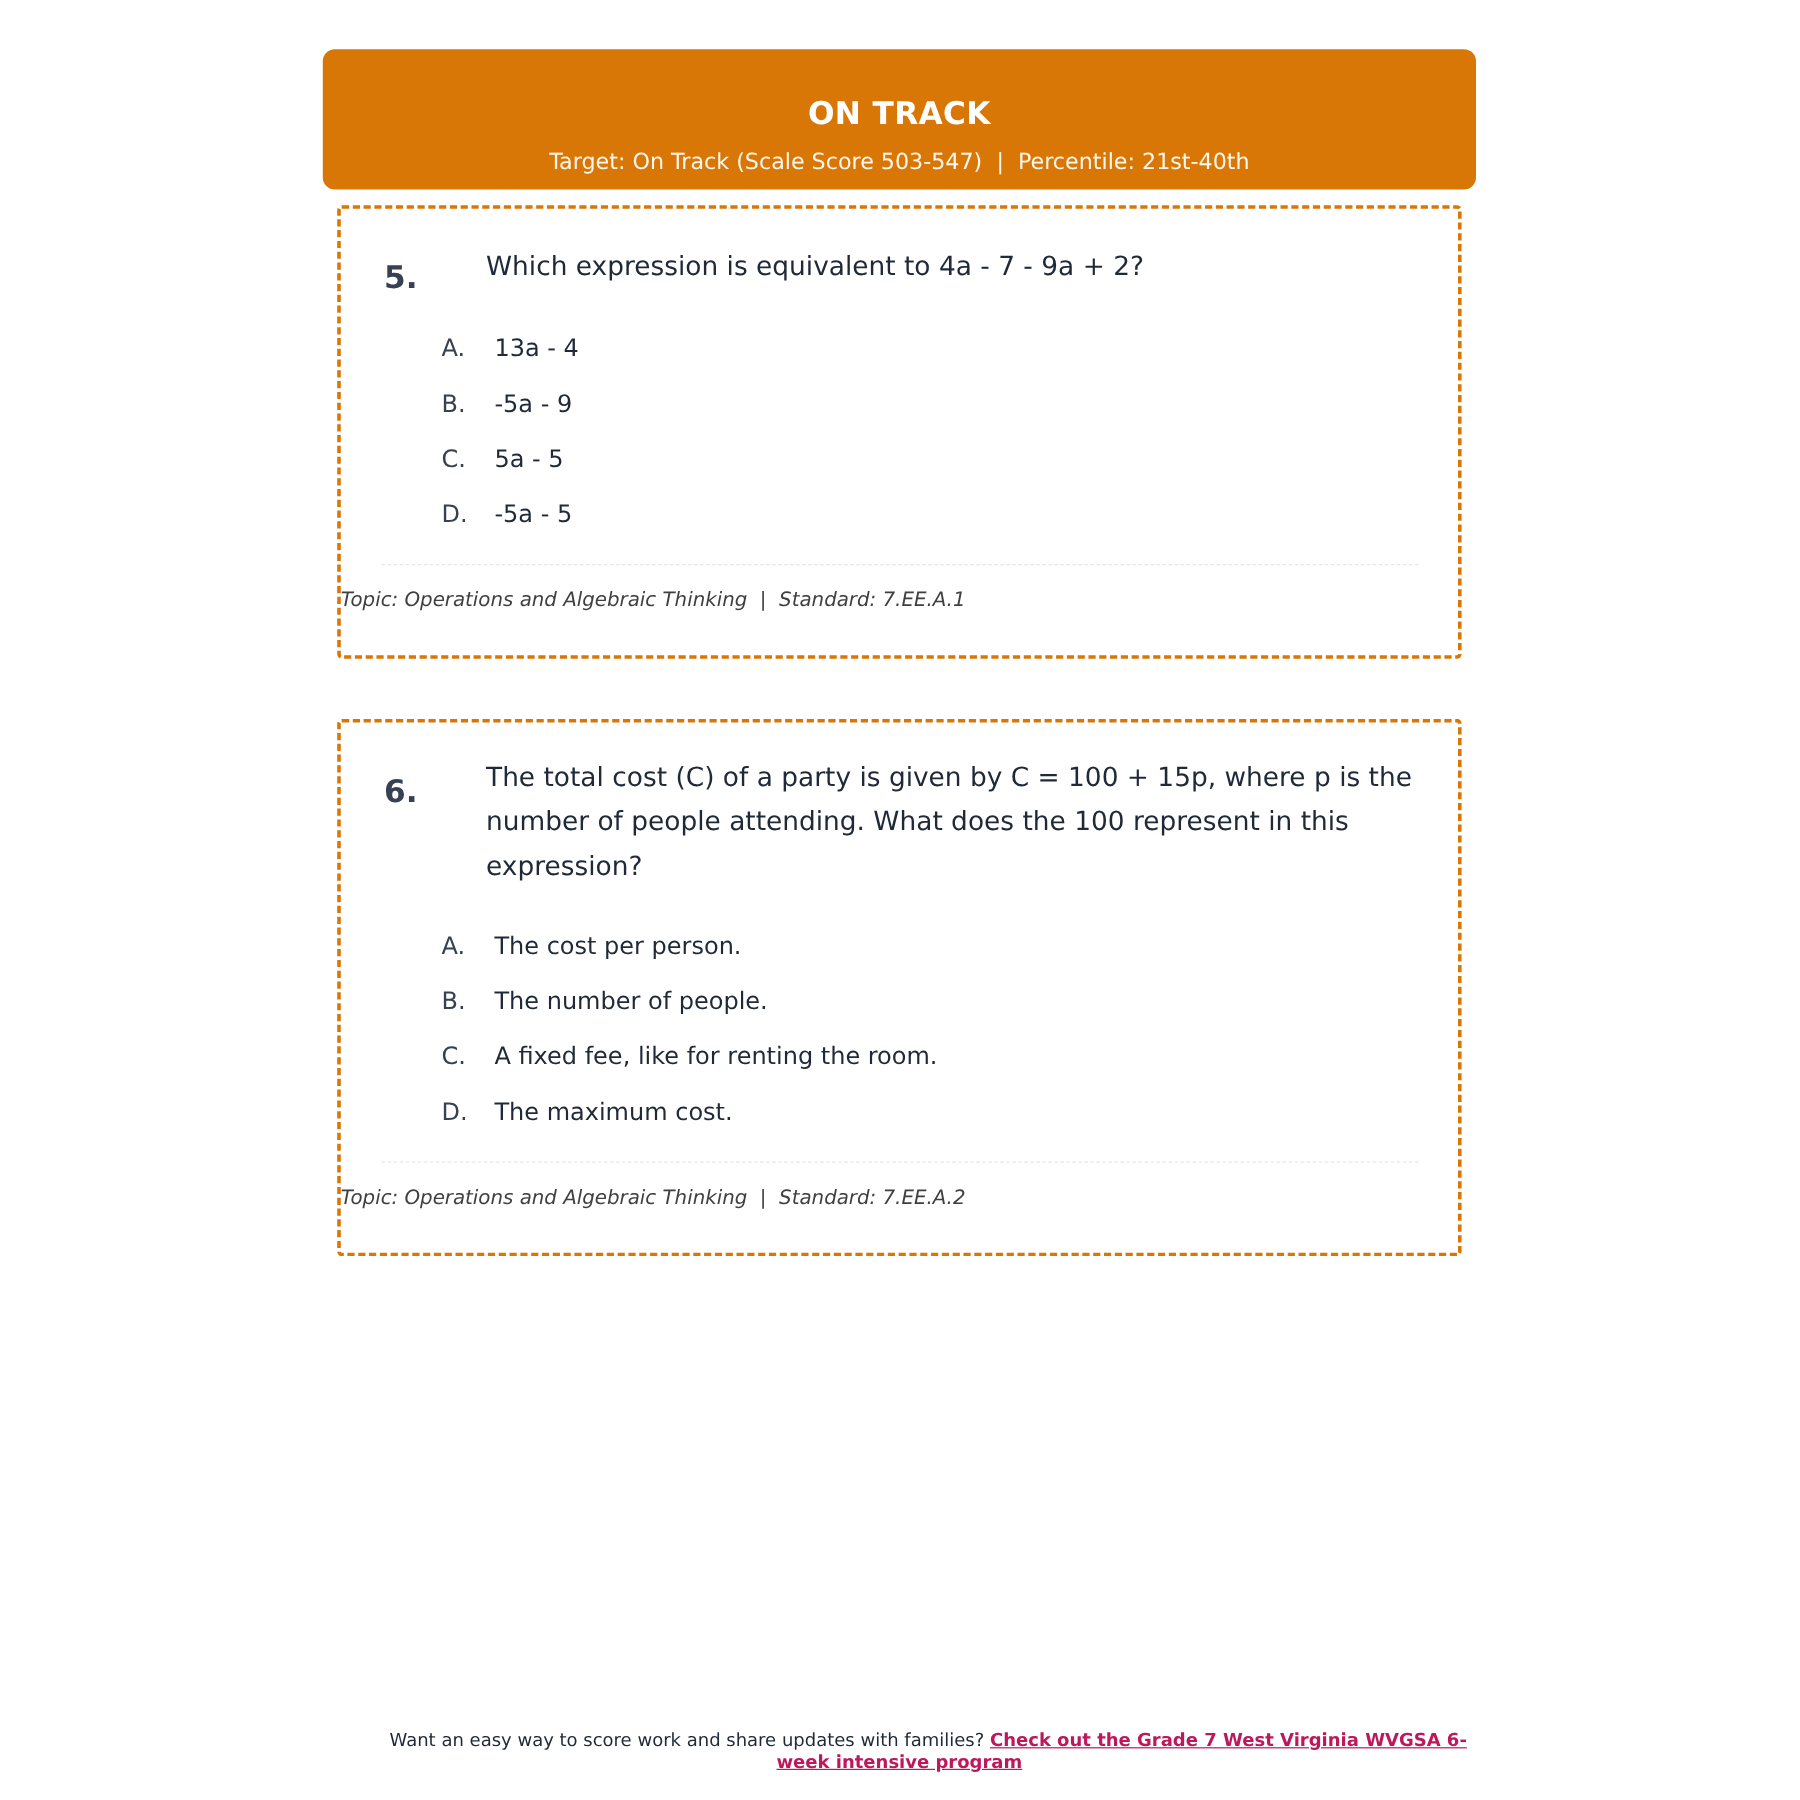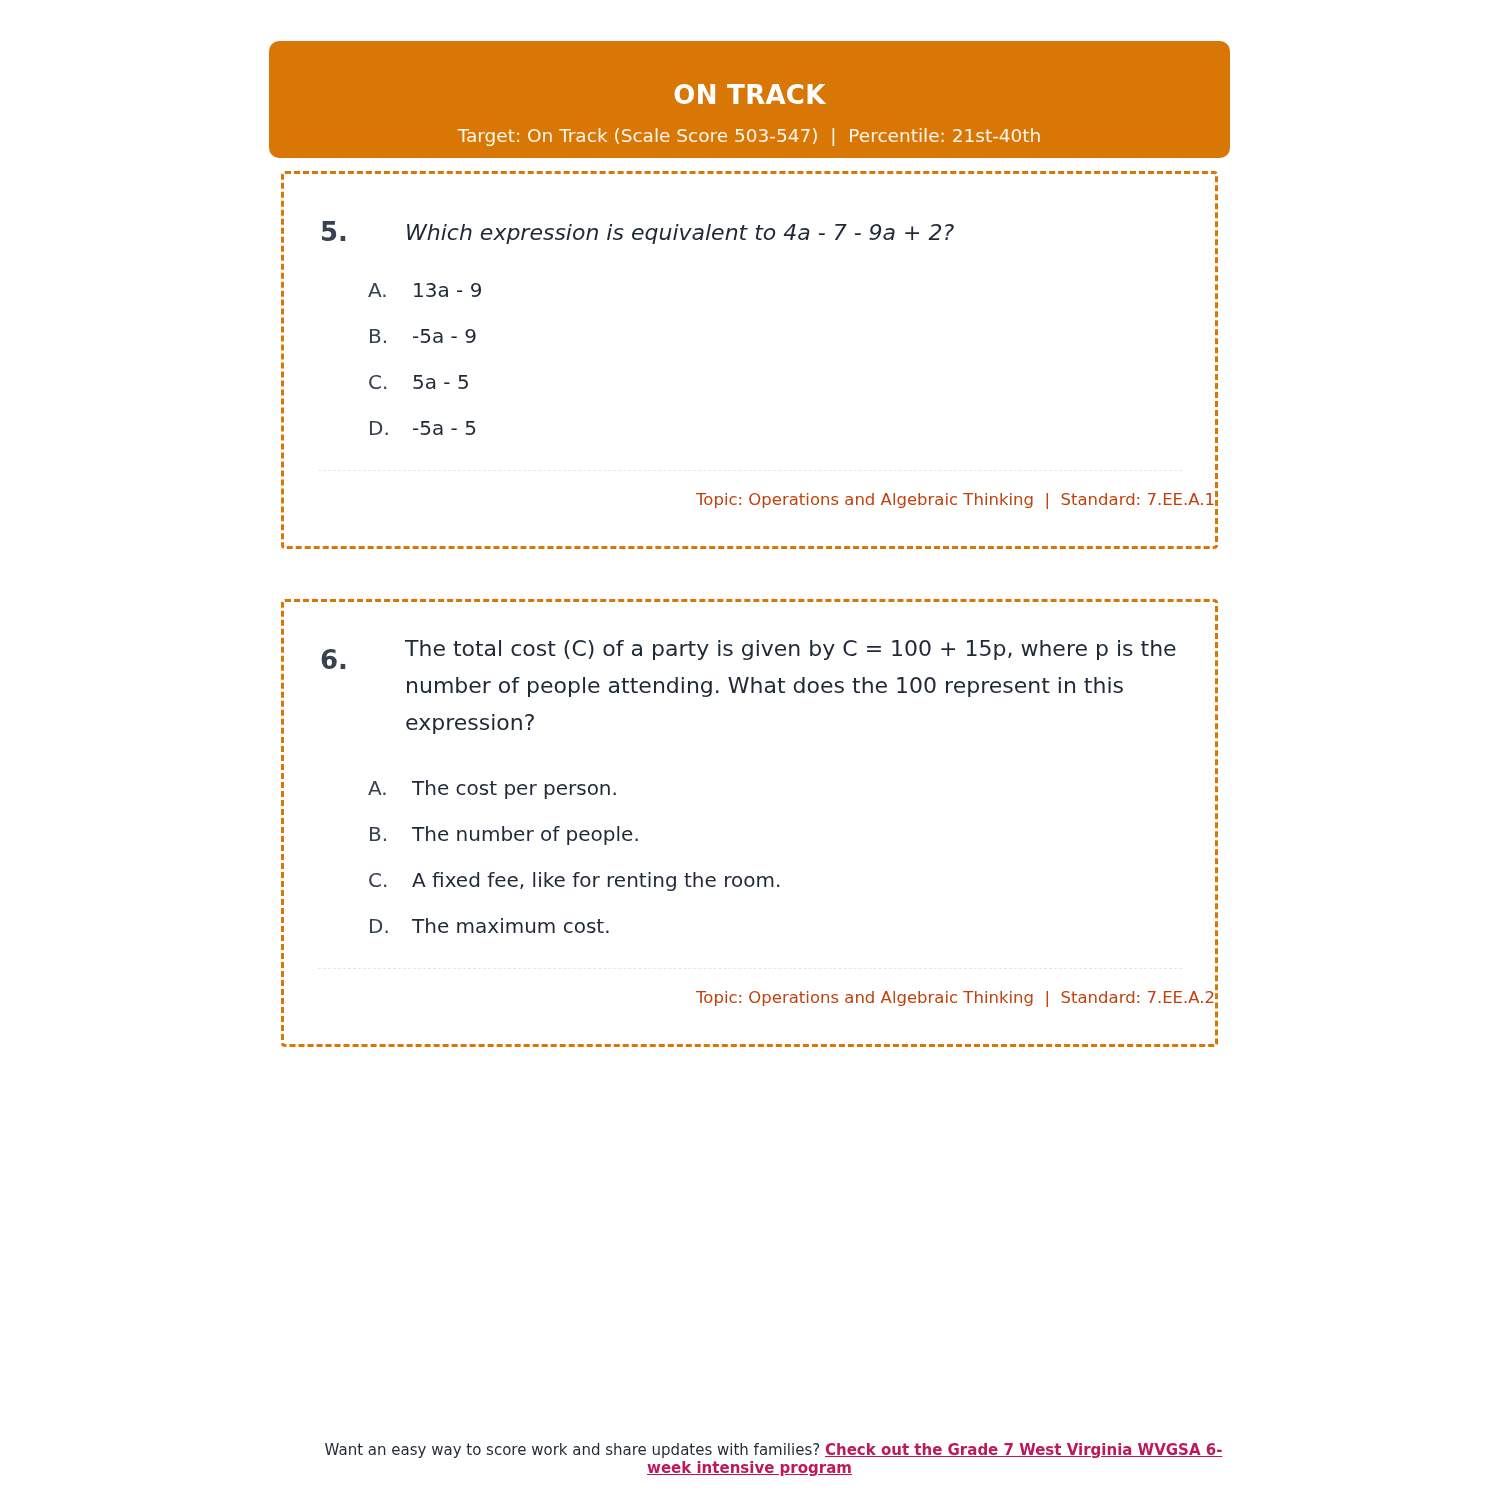--- a/index.html
+++ b/index.html
@@ -88,24 +88,25 @@
     }
     .divider {
       position: absolute;
       left: 34px;
       width: 864px;
       border-top: 1px dashed #e5e7eb;
     }
     .meta {
       position: absolute;
       left: 0; right: 0;
-      text-align: right;
+      text-align: left;
       font-size: 16.5px;
-      color: #c2410c;
+      color: #404040;
       line-height: 22px;
+      font-style: italic;
     }
     .footer {
       position: absolute;
       left: 269px;
       top: 1441px;
       width: 961px;
       text-align: center;
       font-size: 15px;
       line-height: 18px;
       color: #1f2937;
@@ -120,25 +121,25 @@
 
 <div class="page">
 
   <div class="banner">
     <div class="banner-title">ON TRACK</div>
     <div class="banner-sub" style="white-space: pre;">Target: On Track (Scale Score 503-547)  |  Percentile: 21st-40th</div>
   </div>
 
   <div class="qcard q5">
     <div class="qnum" style="top: 42px;">5.</div>
-    <div class="qtext" style="top: 40px; font-style: italic;">Which expression is equivalent to 4a - 7 - 9a + 2?</div>
+    <div class="qtext" style="top: 30px;">Which expression is equivalent to 4a - 7 - 9a + 2?</div>
     <ul class="options" style="top: 93px;">
       <li class="option">
         <span class="option-letter">A.</span>
-        <span class="option-text">13a - 9</span>
+        <span class="option-text">13a - 4</span>
       </li>
       <li class="option">
         <span class="option-letter">B.</span>
         <span class="option-text">-5a - 9</span>
       </li>
       <li class="option">
         <span class="option-letter">C.</span>
         <span class="option-text">5a - 5</span>
       </li>
       <li class="option">

